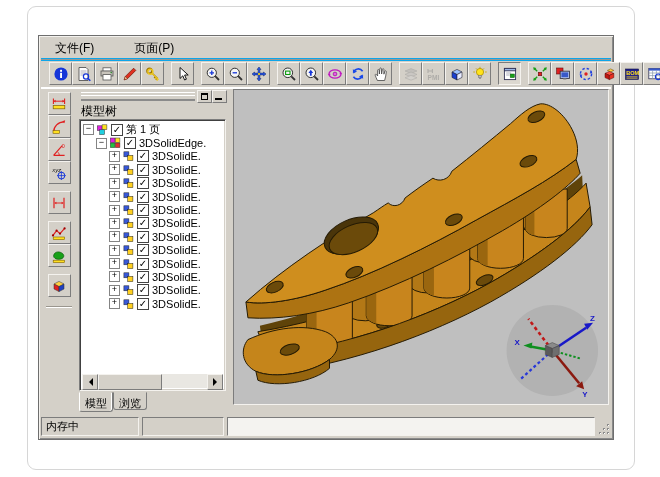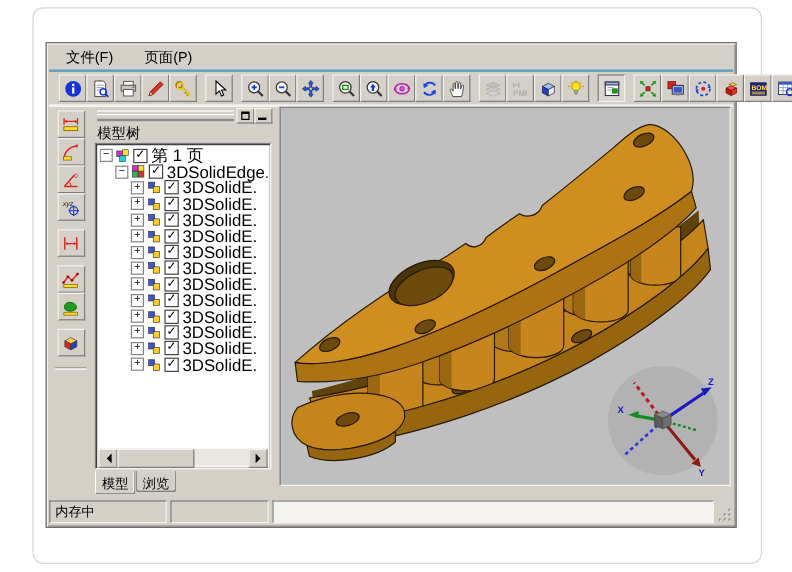--- a/index.html
+++ b/index.html
@@ -6,21 +6,21 @@
     font-family:"Liberation Sans","DejaVu Sans",sans-serif;}
   .page{position:relative;width:660px;height:477px;background:#fff;}
   .shot-frame{position:absolute;left:27px;top:6px;width:606px;height:462px;
     border:1px solid #d6d6d6;border-radius:9px;}
   
   .app{position:absolute;left:38px;top:35px;width:574px;height:403px;background:#d4d0c8;
     border:1px solid #6e6e6e;box-shadow:inset 1px 1px 0 #f4f2ee, inset -1px -1px 0 #8a8a8a;
     font-size:12px;color:#000;}
   
   .menubar{position:absolute;left:2px;top:2px;right:2px;height:20px;display:flex;align-items:center;
-    padding-left:10px;gap:18px;border-bottom:1px solid #0ea5e9;text-align:right;}
+    padding-left:10px;gap:32px;border-bottom:3px solid #0ea5e9;text-align:right;}
   .menu-item{padding:1px 4px;cursor:default;}
   
   .toolbar{position:absolute;left:2px;top:23px;right:2px;height:29px;display:flex;align-items:center;
     padding-left:8px;border-bottom:1px solid #fff;box-shadow:0 -1px 0 #fff inset, 0 1px 0 #9a968e inset;}
   .tb-group{display:flex;margin-right:7px;}
   .tbtn{width:23px;height:23px;margin:0;padding:0;background:#d4d0c8;display:flex;align-items:center;
     justify-content:center;border:1px solid;border-color:#f4f2ee #7c7c7c #7c7c7c #f4f2ee;cursor:default;}
   .tbtn.pressed{border-color:#7c7c7c #f4f2ee #f4f2ee #7c7c7c;background:#dcd8d0;}
   .tbtn.off .ic{opacity:.5;filter:grayscale(85%);}
   .ic{width:16px;height:16px;display:block;}
@@ -48,21 +48,21 @@
   .treebox{position:absolute;left:2px;top:31px;right:3px;bottom:22px;background:#fff;
     border:1px solid;border-color:#7c7c7c #f4f2ee #f4f2ee #7c7c7c;
     box-shadow:inset 1px 1px 0 #404040, inset -1px -1px 0 #d4d0c8;overflow:hidden;}
   .tree-rows{position:absolute;left:3px;top:3px;right:2px;bottom:17px;overflow:hidden;}
   .trow{display:flex;align-items:center;height:13.4px;white-space:nowrap;font-size:11px;}
   .texp{width:9px;height:9px;border:1px solid #848484;background:#fff;font-size:9px;line-height:7px;
     text-align:center;margin-right:2px;flex:none;color:#000;cursor:default;}
   .ticon{width:13px;height:12px;margin-right:2px;flex:none;}
   .tchk{width:10px;height:10px;border:1px solid #444;background:#fff;font-size:10px;line-height:9px;
     text-align:center;margin-right:3px;flex:none;cursor:default;}
-  .tlab{font-size:14px;}
+  .tlab{font-size:11px;}
   
   .hscroll{position:absolute;left:2px;right:2px;bottom:2px;height:14px;background:#e9e7e2;}
   .harrow{position:absolute;top:0;width:14px;height:14px;background:#d4d0c8;border:1px solid;
     border-color:#f4f2ee #7c7c7c #7c7c7c #f4f2ee;cursor:default;}
   .harrow.left{left:0;} .harrow.right{right:0;}
   .harrow span{position:absolute;left:4px;top:3px;width:0;height:0;border:4px solid transparent;}
   .harrow.left span{border-right-color:#000;left:2px;}
   .harrow.right span{border-left-color:#000;left:5px;}
   .hthumb{position:absolute;left:16px;top:0;width:62px;height:14px;background:#d4d0c8;border:1px solid;
     border-color:#f4f2ee #7c7c7c #7c7c7c #f4f2ee;cursor:default;}

